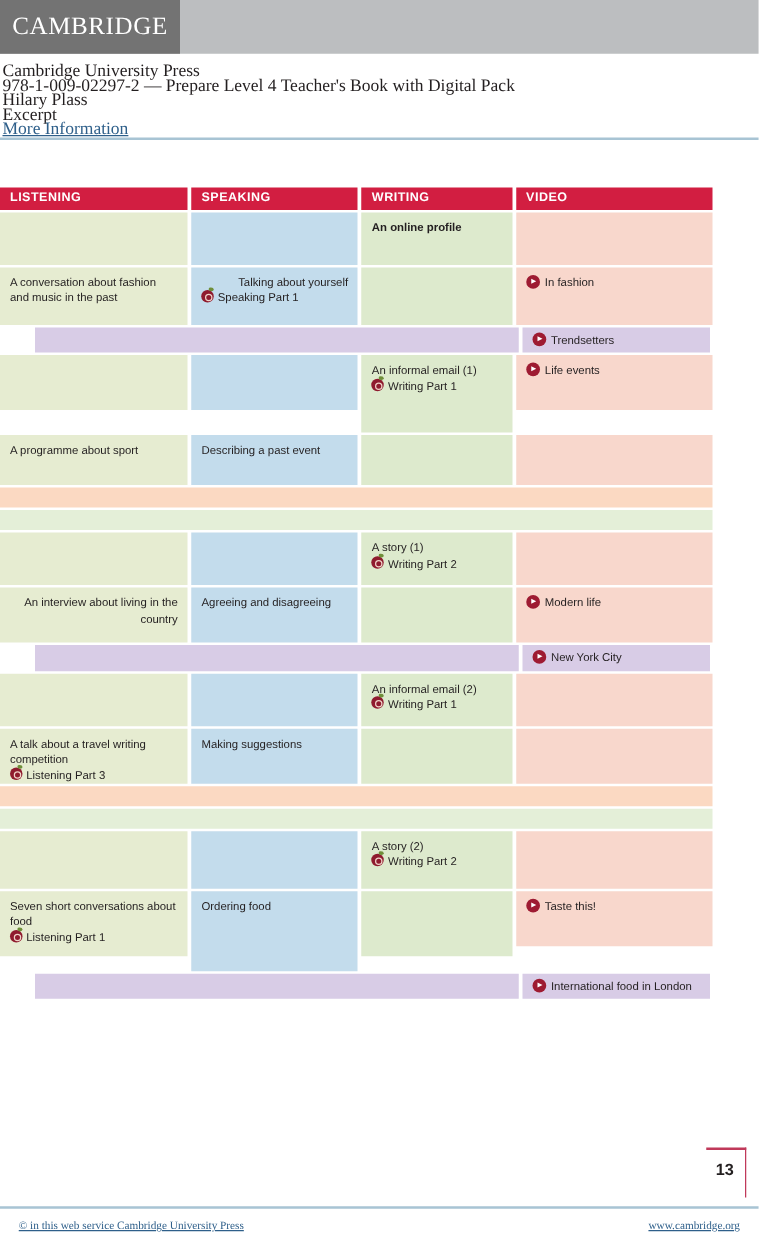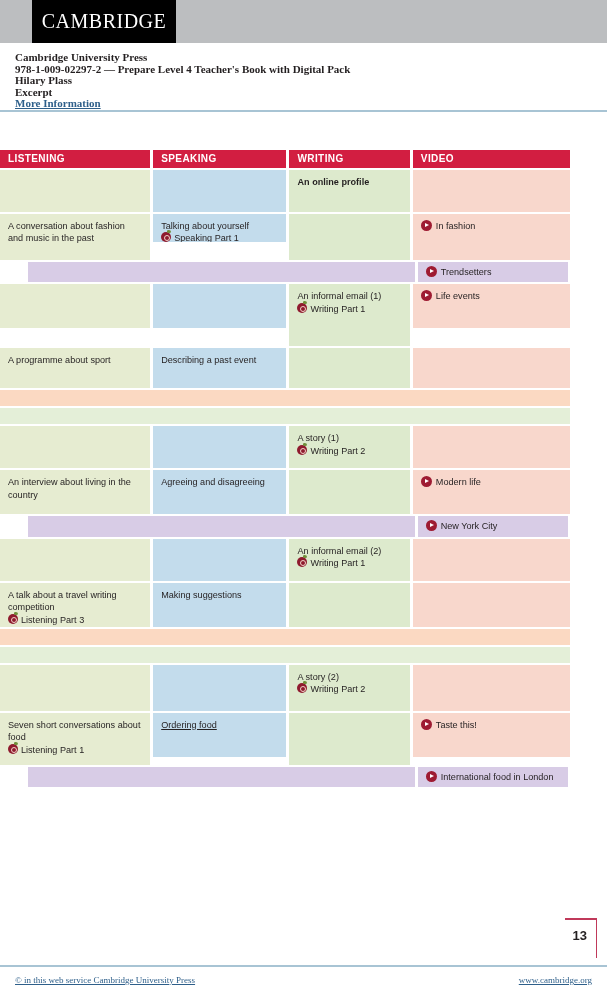--- a/index.html
+++ b/index.html
@@ -19,46 +19,44 @@
   .top-banner {
     position: absolute;
     left: 0; top: 0;
     width: 607px; height: 43px;
     background: #bcbec0;
   }
   .logo-box {
     position: absolute;
     left: 0; top: 0;
     width: 144px; height: 43px;
-    background: #000000;
+    background: #737373;
     display: flex;
     align-items: center;
     justify-content: center;
-    margin-left: 32px;
   }
   .logo-text {
     color: #ffffff;
     font-family: "Liberation Serif", serif;
     font-size: 20px;
     letter-spacing: 0.5px;
     font-variant: small-caps;
     font-weight: 400;
     white-space: nowrap;
   }
 
   
   .biblio {
     position: absolute;
-    left: 15px; top: 52px;
+    left: 2px; top: 52px;
     width: 560px;
     font-family: "Liberation Serif", serif;
-    font-size: 11px;
+    font-size: 14px;
     line-height: 11.6px;
     color: #231f20;
-    font-weight: bold;
   }
   .biblio div { white-space: nowrap; }
   .biblio a.more {
     color: #2e5f8a;
     text-decoration: underline;
   }
 
   .rule-top {
     position: absolute;
     left: 0; top: 110px;
@@ -276,21 +274,21 @@
         <div class="cell c2 tint-speak" style="height: 42px;"></div>
         <div class="cell c3 tint-write" style="height: 42px; font-weight: bold;">
           <div>An online profile</div>
         </div>
         <div class="cell c4 tint-video" style="height: 42px;"></div>
       </div>
       <div class="trow">
         <div class="cell c1 tint-list" style="height: 46px;">
           <div>A conversation about fashion and music in the past</div>
         </div>
-        <div class="cell c2 tint-speak" style="height: 28px;">
+        <div class="cell c2 tint-speak" style="height: 46px; text-align: right;">
           <div>Talking about yourself</div>
           <div class="iconline">
             <span class="exam-icon"></span>
             <span class="lbl">Speaking Part 1</span>
           </div>
         </div>
         <div class="cell c3 tint-write" style="height: 46px;"></div>
         <div class="cell c4 tint-video" style="height: 46px;">
           <div class="iconline">
             <span class="vid-icon"></span>
@@ -342,21 +340,21 @@
         <div class="cell c3 tint-write" style="height: 42px;">
           <div>A story (1)</div>
           <div class="iconline">
             <span class="exam-icon"></span>
             <span class="lbl">Writing Part 2</span>
           </div>
         </div>
         <div class="cell c4 tint-video" style="height: 42px;"></div>
       </div>
       <div class="trow">
-        <div class="cell c1 tint-list" style="height: 44px;">
+        <div class="cell c1 tint-list" style="height: 44px; text-align: right;">
           <div>An interview about living in the country</div>
         </div>
         <div class="cell c2 tint-speak" style="height: 44px;">
           <div>Agreeing and disagreeing</div>
         </div>
         <div class="cell c3 tint-write" style="height: 44px;"></div>
         <div class="cell c4 tint-video" style="height: 44px;">
           <div class="iconline">
             <span class="vid-icon"></span>
             <span class="lbl">Modern life</span>
@@ -413,21 +411,21 @@
         <div class="cell c4 tint-video" style="height: 46px;"></div>
       </div>
       <div class="trow">
         <div class="cell c1 tint-list" style="height: 52px;">
           <div>Seven short conversations about food</div>
           <div class="iconline">
             <span class="exam-icon"></span>
             <span class="lbl">Listening Part 1</span>
           </div>
         </div>
-        <div class="cell c2 tint-speak" style="height: 44px; text-decoration: underline;">
+        <div class="cell c2 tint-speak" style="height: 64px;">
           <div>Ordering food</div>
         </div>
         <div class="cell c3 tint-write" style="height: 52px;"></div>
         <div class="cell c4 tint-video" style="height: 44px;">
           <div class="iconline">
             <span class="vid-icon"></span>
             <span class="lbl">Taste this!</span>
           </div>
         </div>
       </div>

